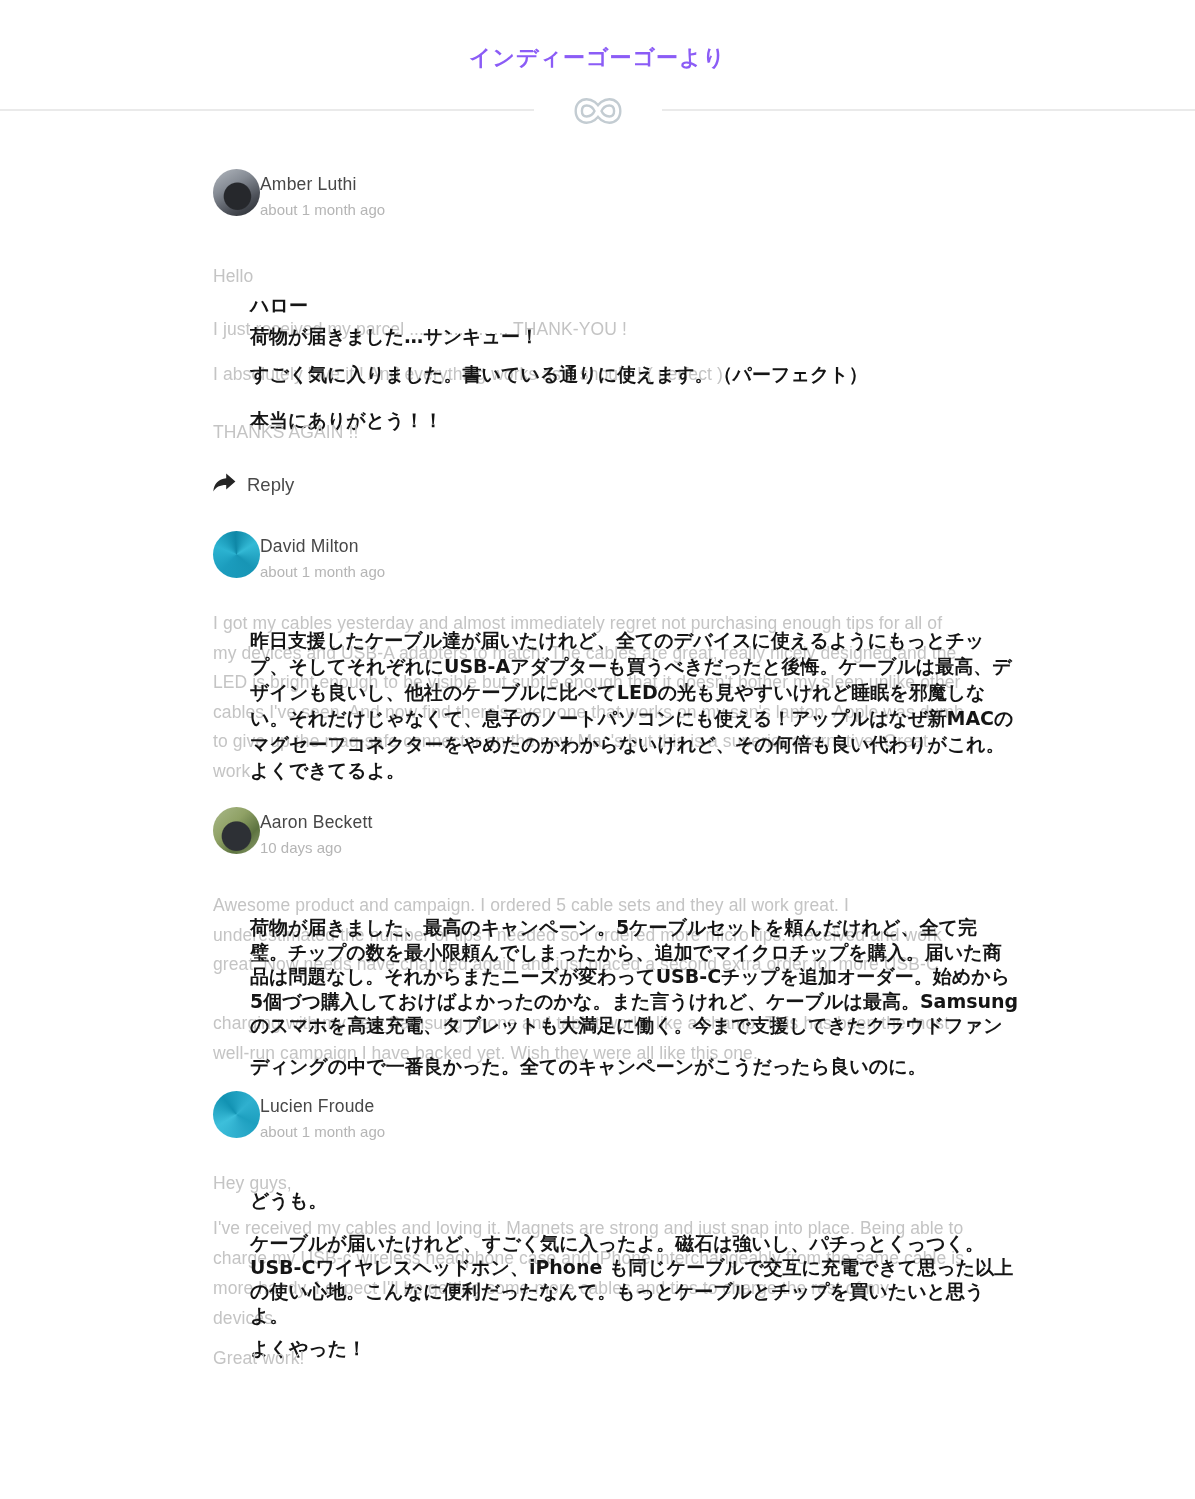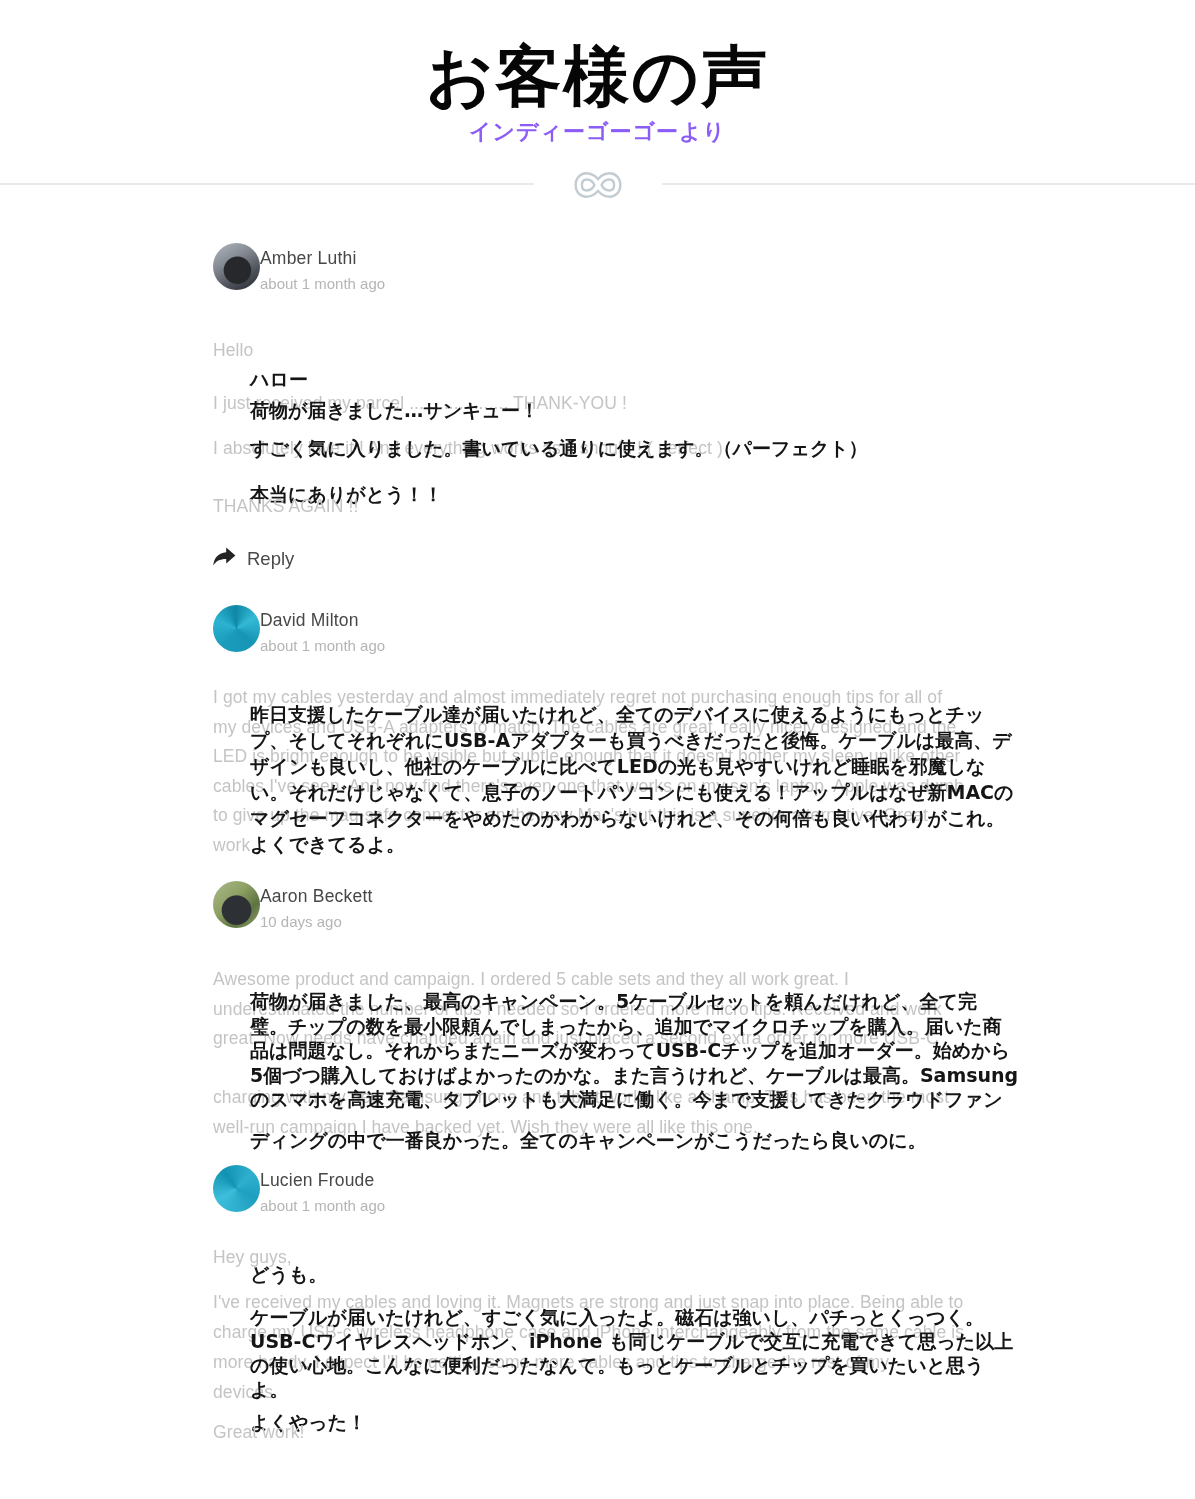--- a/index.html
+++ b/index.html
@@ -90,21 +90,20 @@
   .rev3 .body { margin-top:39px; height:178px; }
   .rev4 { margin-top:18px; }
   .rev4 .body { margin-top:33px; height:215px; }
 </style>
 </head>
 <body>
 
 <div class="page">
 
   <div class="hdr">
-    <div class="hdr-title">お客様の声</div>
     <div class="hdr-sub">インディーゴーゴーより</div>
     <div class="divider">
       <div class="line"></div>
       <div class="inf-wrap">
         <svg width="96" height="48" viewBox="0 0 100 50">
           <path d="M30,25 C30,13 45,13 50,25 C55,37 70,37 70,25 C70,13 55,13 50,25 C45,37 30,37 30,25 Z" fill="none" stroke="#c3ccd2" stroke-width="9"></path>
           <path d="M30,25 C30,13 45,13 50,25 C55,37 70,37 70,25 C70,13 55,13 50,25 C45,37 30,37 30,25 Z" fill="none" stroke="#ffffff" stroke-width="4"></path>
         </svg>
       </div>
     </div>

